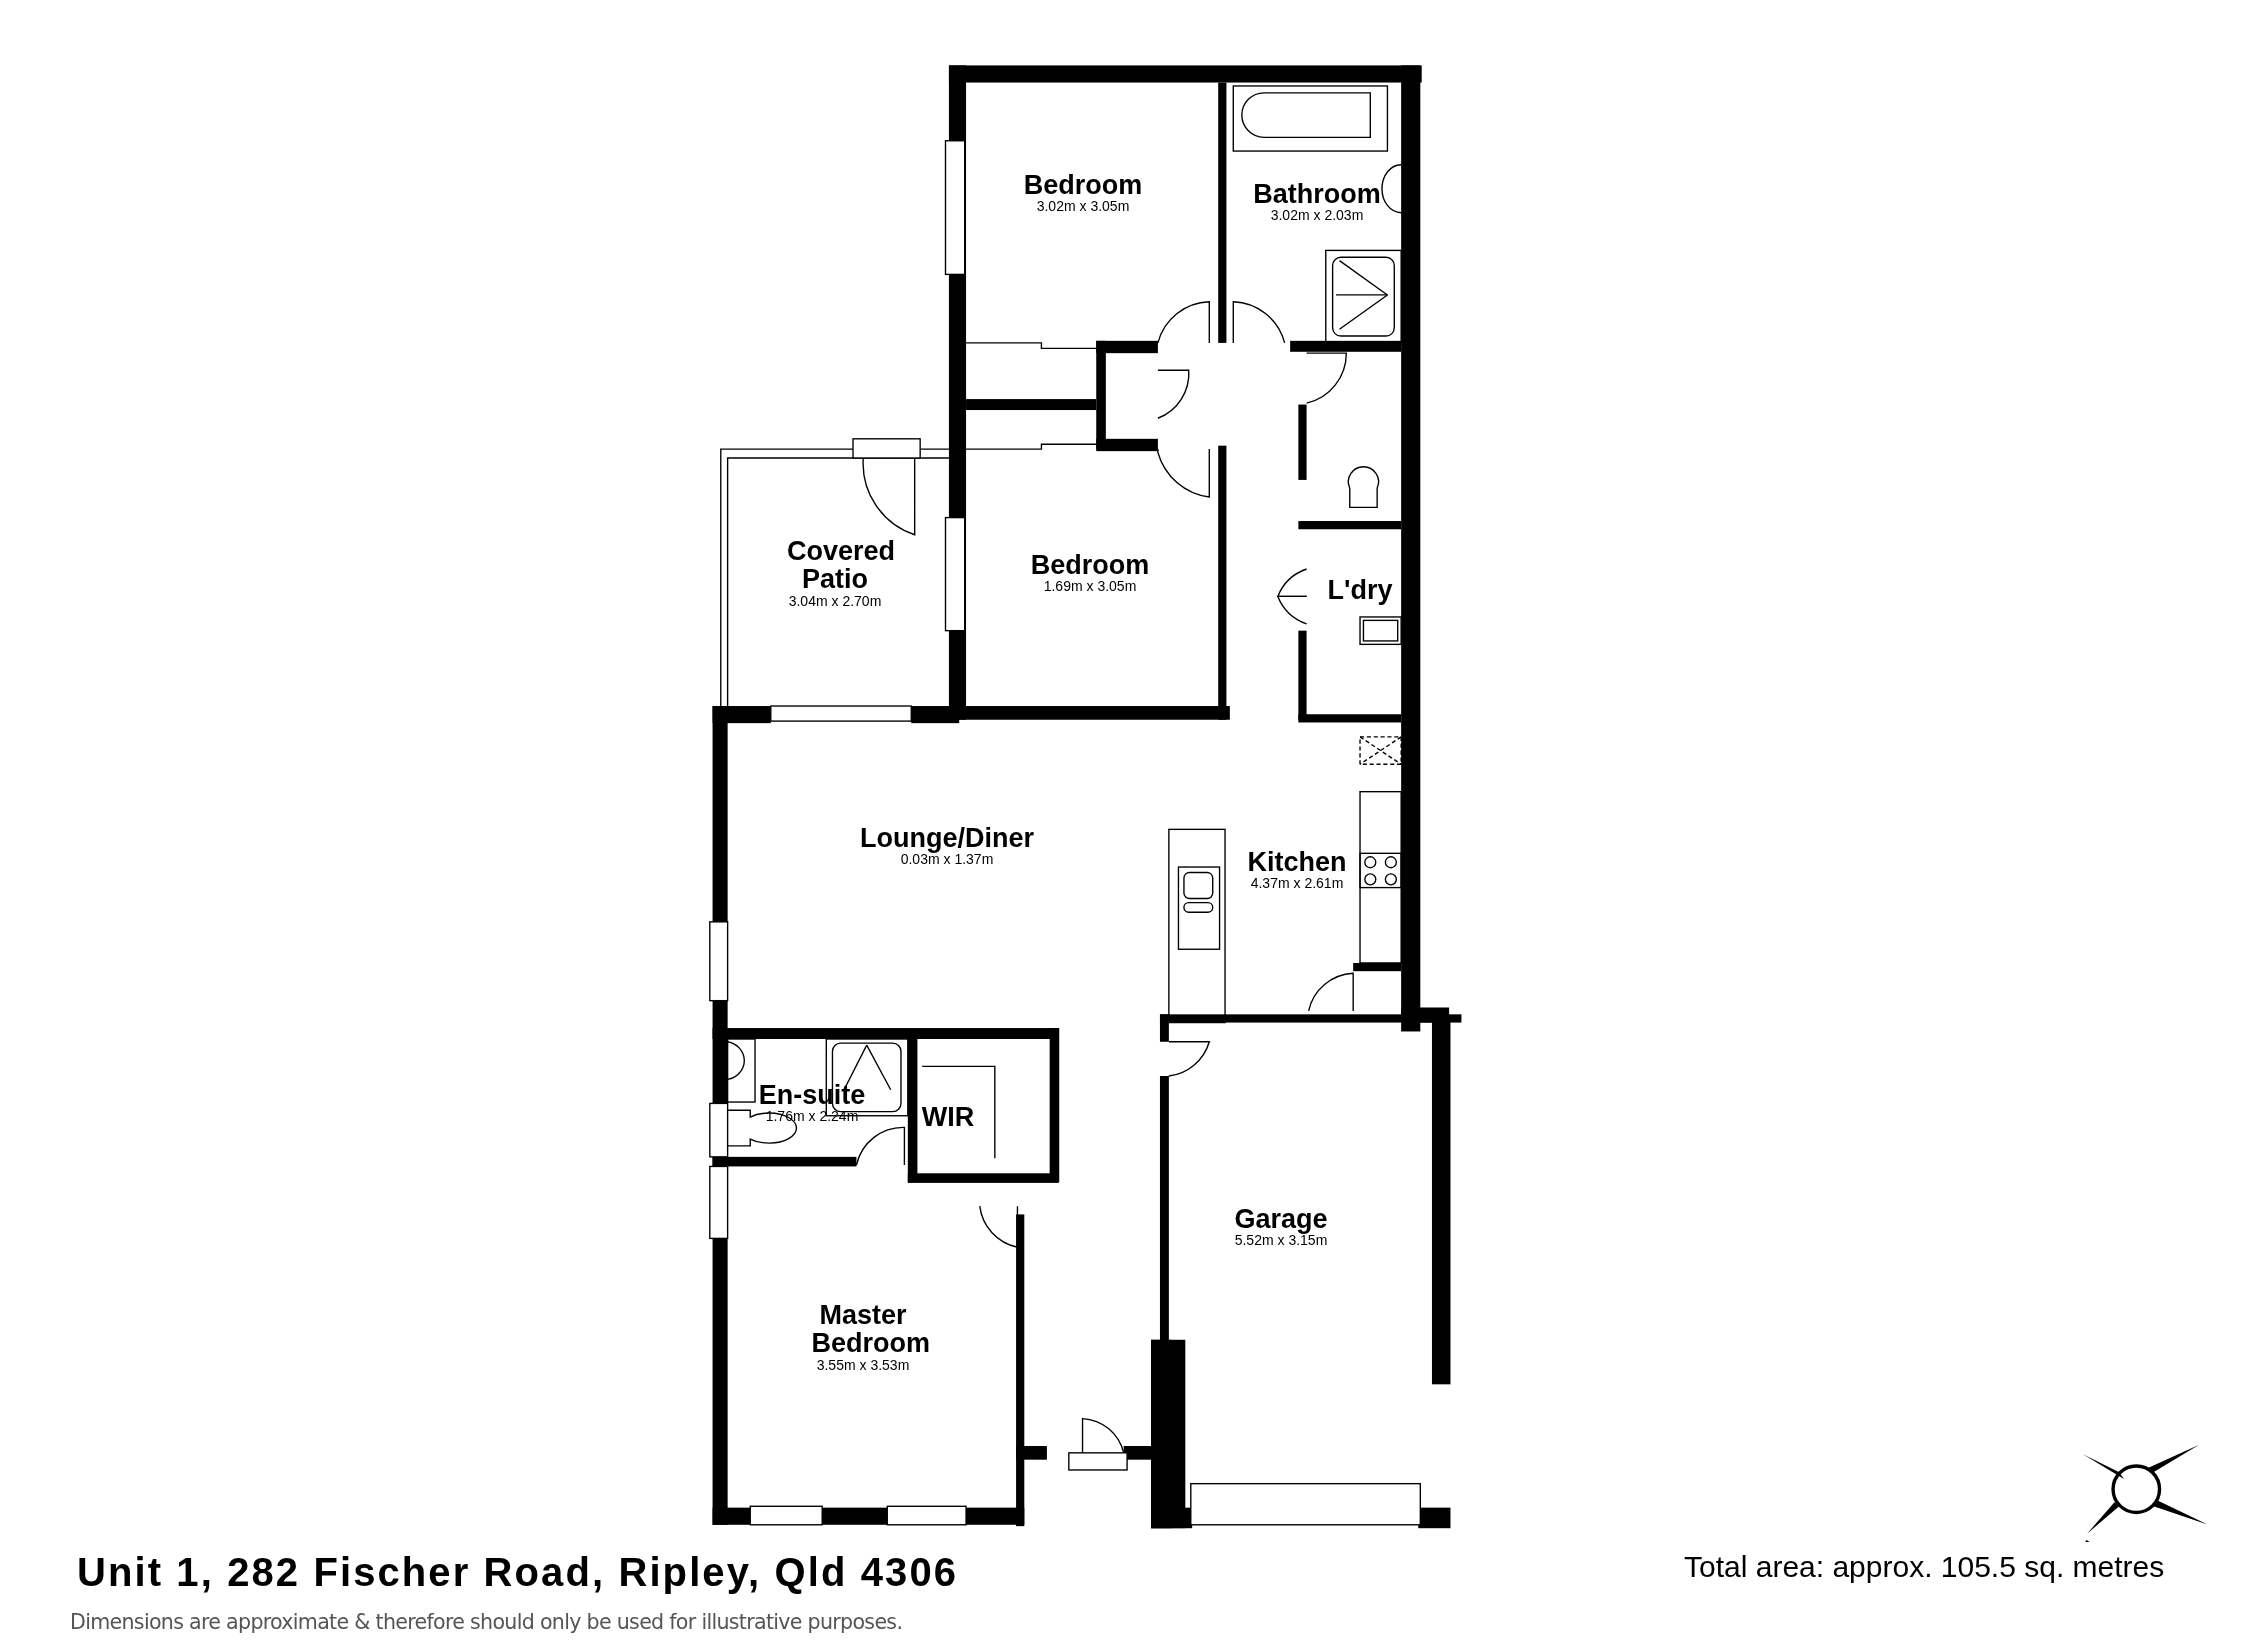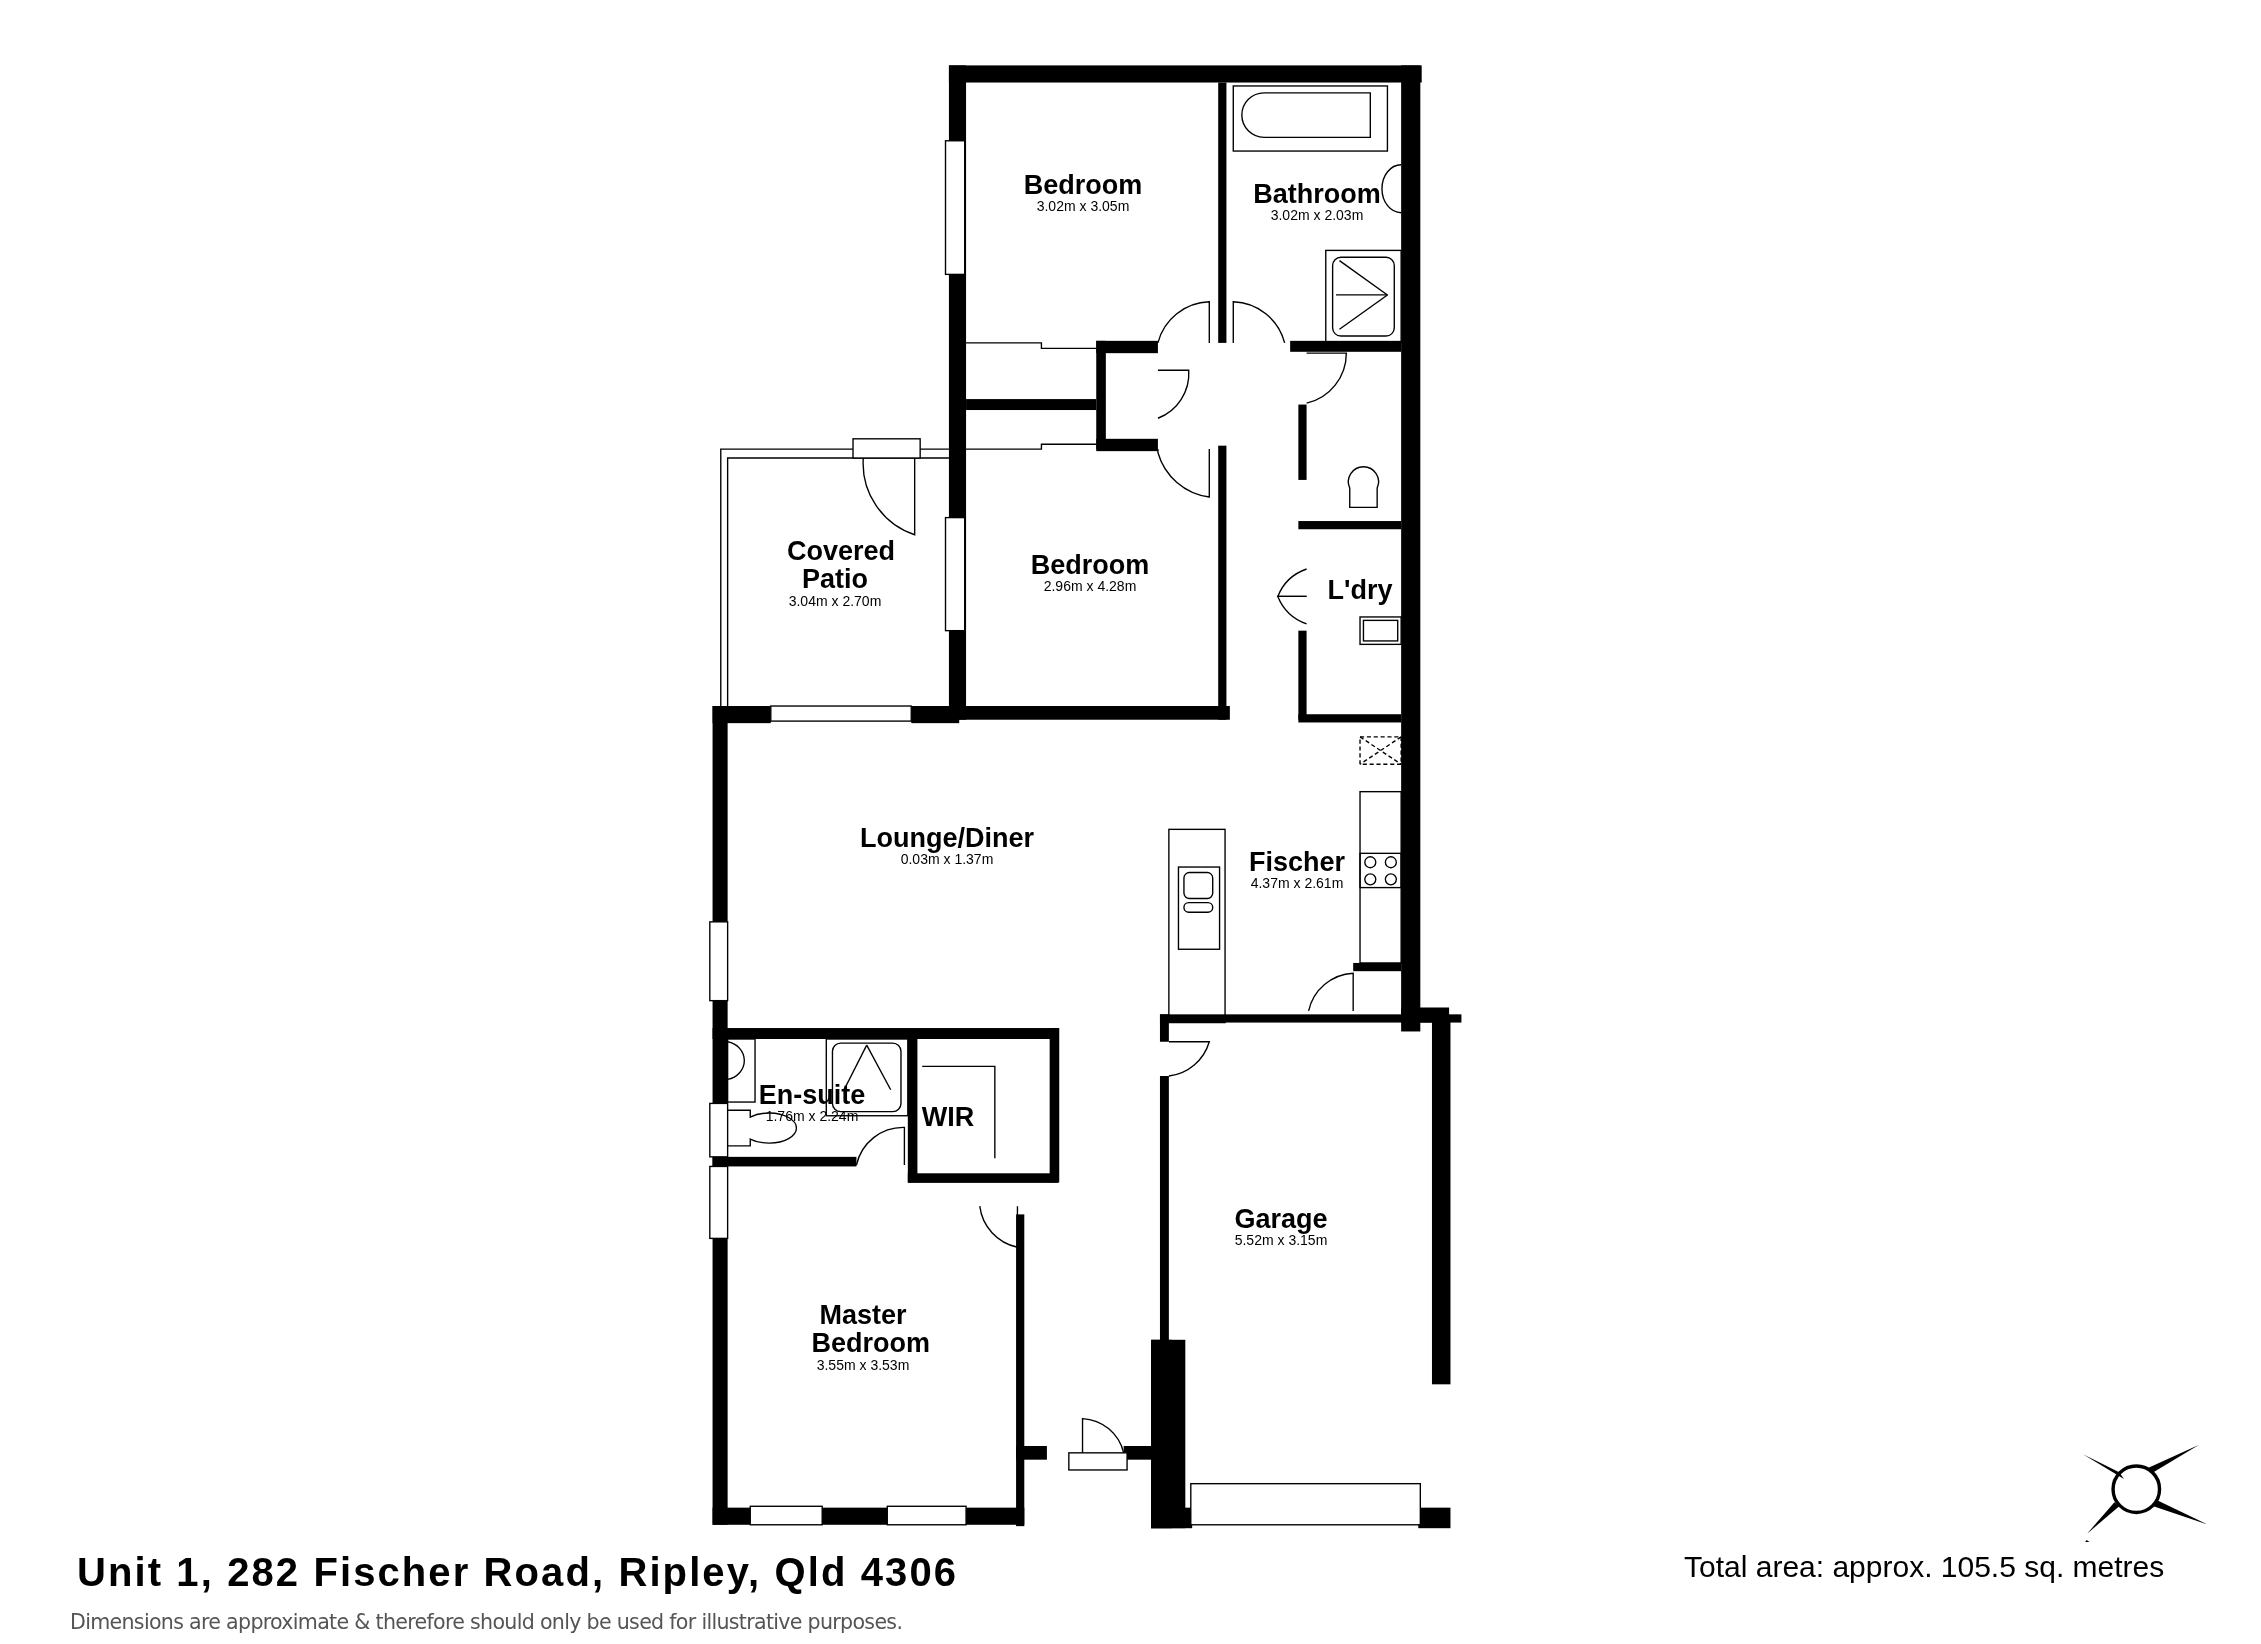--- a/index.html
+++ b/index.html
@@ -169,31 +169,31 @@
 <div class="lbl" style="left:1317px;top:180px;">
   <span class="name">Bathroom</span>
   <span class="dim">3.02m x 2.03m</span>
 </div>
 <div class="lbl" style="left:835px;top:537px;">
   <span class="name" style="width:96px;white-space:normal;margin:0 auto;">Covered Patio</span>
   <span class="dim">3.04m x 2.70m</span>
 </div>
 <div class="lbl" style="left:1090px;top:551px;">
   <span class="name">Bedroom</span>
-  <span class="dim">2.96m x 4.28m</span>
+  <span class="dim">1.69m x 3.05m</span>
 </div>
 <div class="lbl" style="left:1360px;top:576px;">
   <span class="name">L'dry</span>
 </div>
 <div class="lbl" style="left:947px;top:824px;">
   <span class="name">Lounge/Diner</span>
   <span class="dim">0.03m x 1.37m</span>
 </div>
 <div class="lbl" style="left:1297px;top:848px;">
-  <span class="name">Fischer</span>
+  <span class="name">Kitchen</span>
   <span class="dim">4.37m x 2.61m</span>
 </div>
 <div class="lbl" style="left:812px;top:1081px;">
   <span class="name">En-suite</span>
   <span class="dim">1.76m x 2.24m</span>
 </div>
 <div class="lbl" style="left:948px;top:1103px;text-align:center;">
   <span class="name">WIR</span>
 </div>
 <div class="lbl" style="left:863px;top:1301px;">

